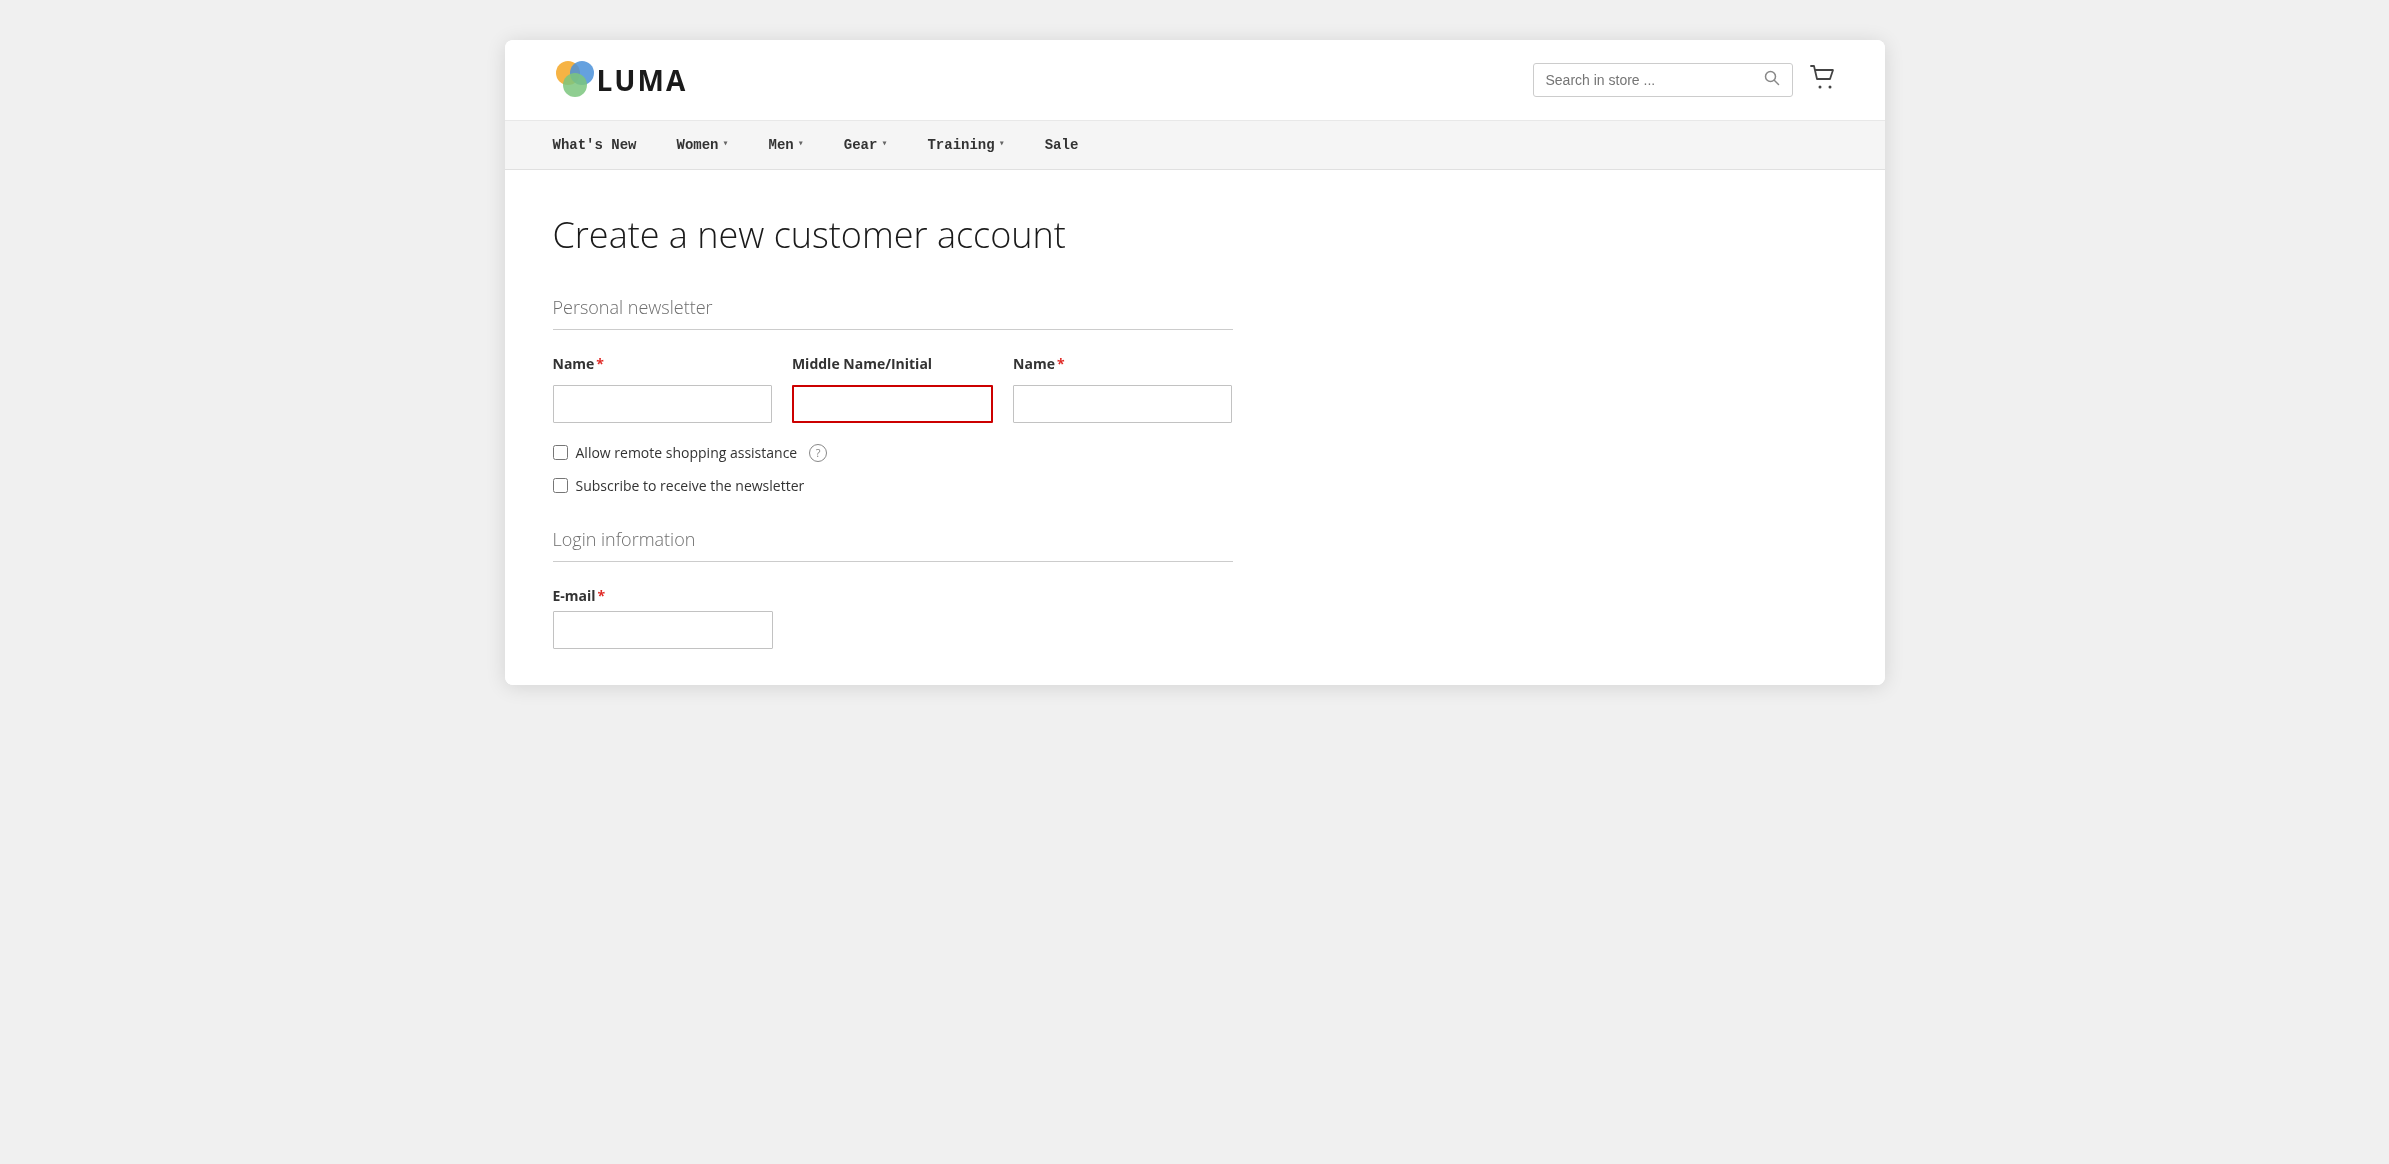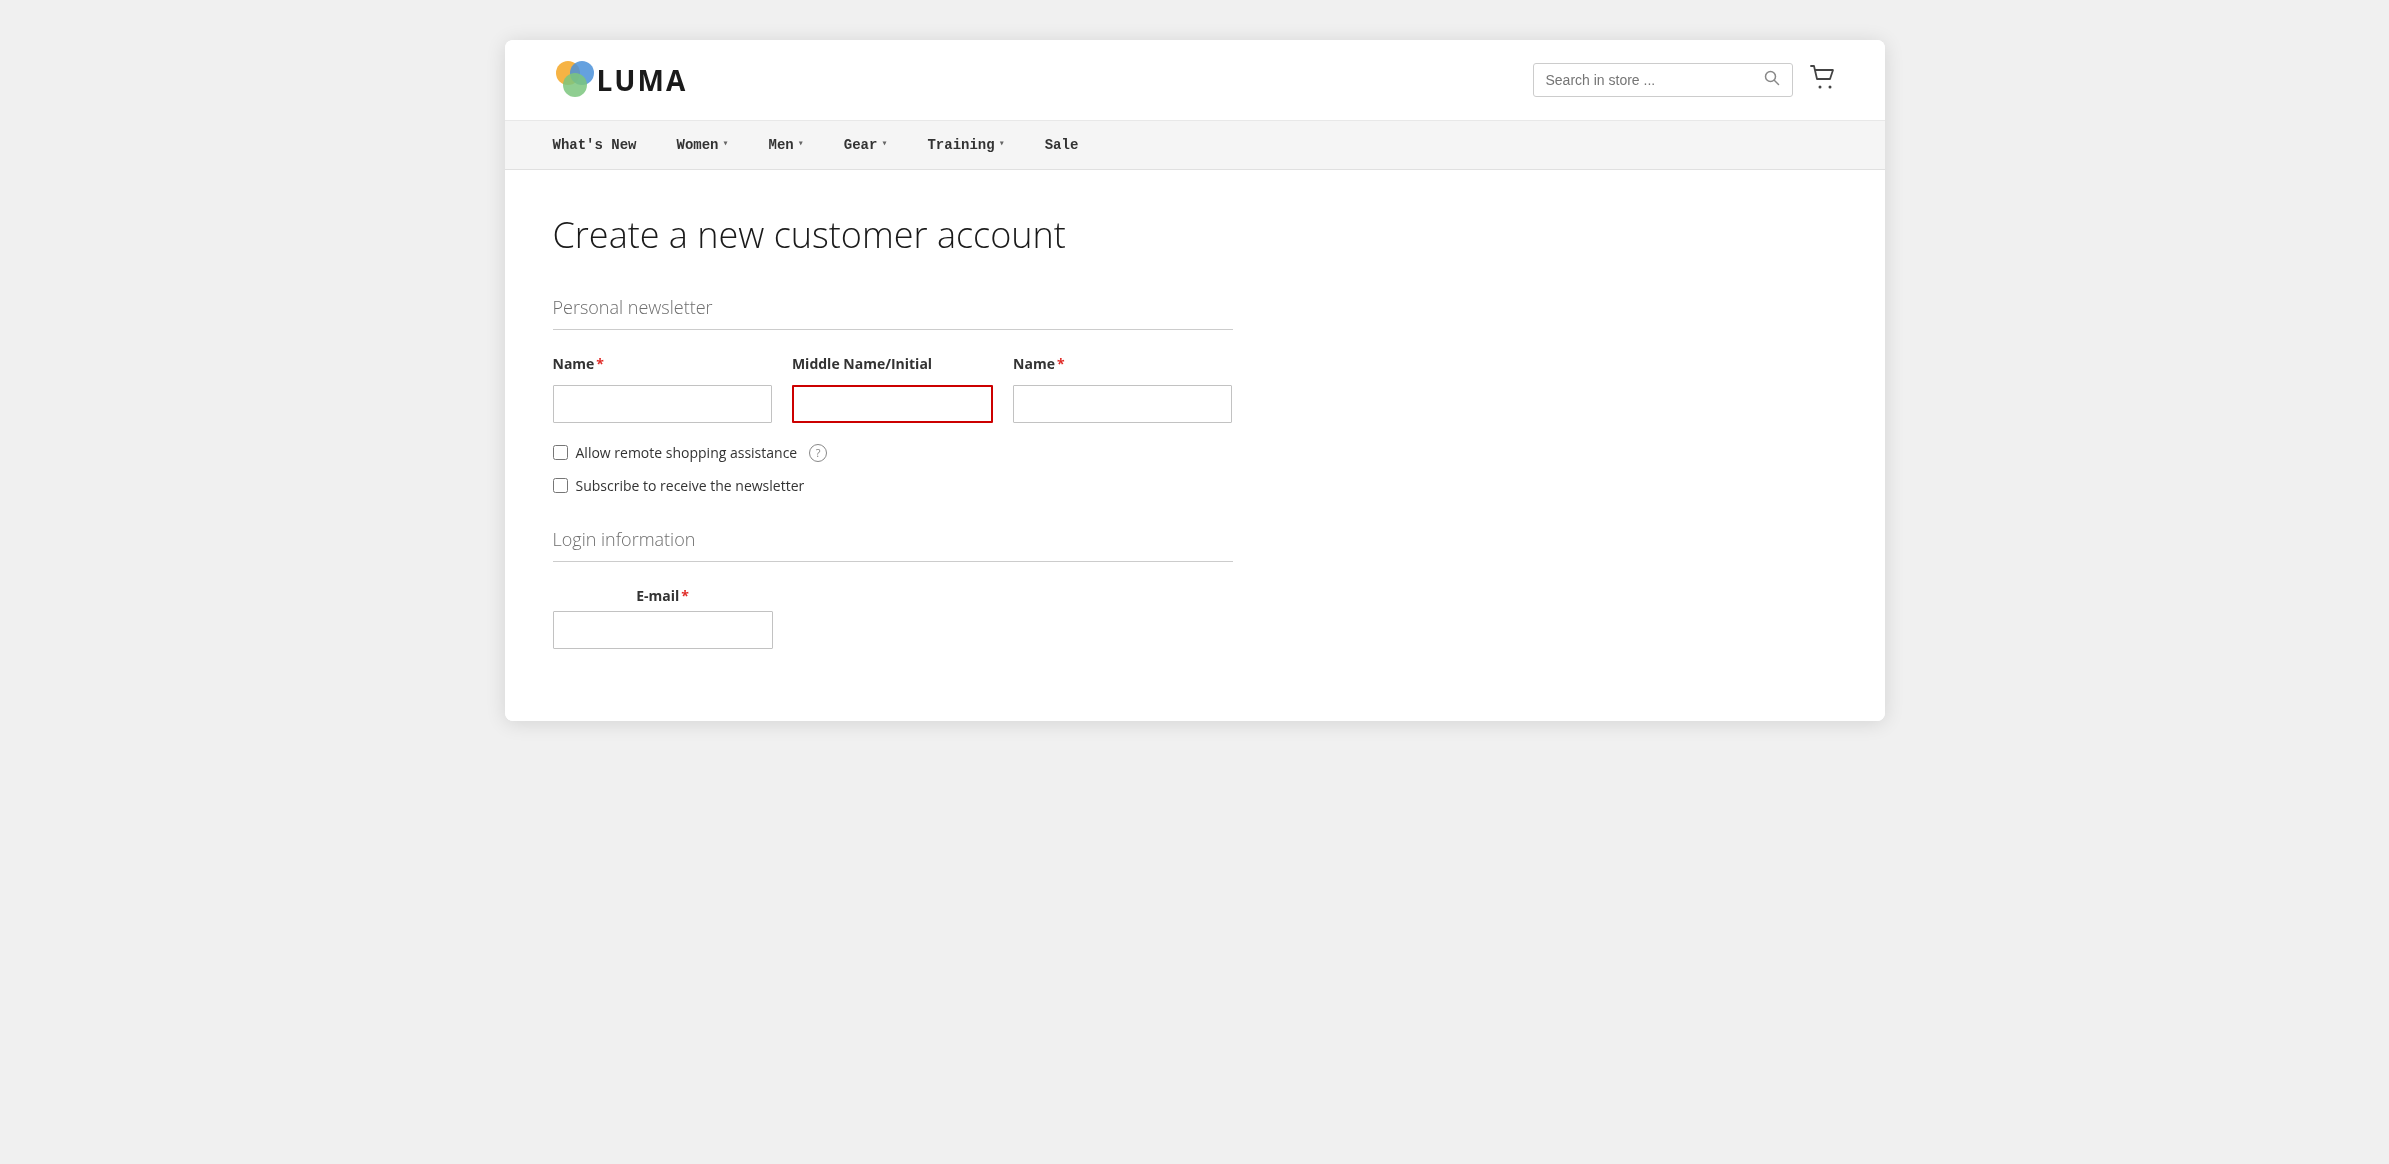--- a/index.html
+++ b/index.html
@@ -103,21 +103,21 @@
     }
     .nav-item:first-child {
       padding-left: 0;
     }
     .nav-chevron {
       font-size: 10px;
       color: #666;
     }
     
     .main-content {
-      padding: 40px 48px 72px;
+      padding: 40px 48px 36px;
       background: #fff;
     }
     .page-title {
       font-size: 36px;
       font-weight: 300;
       color: #1a1a1a;
       margin-bottom: 36px;
     }
     .section-title {
       font-size: 18px;
@@ -208,21 +208,20 @@
       border-bottom: 1px solid #ccc;
       width: 680px;
       margin-top: 32px;
       margin-bottom: 24px;
     }
     .email-group {
       display: flex;
       flex-direction: column;
       gap: 6px;
       width: 220px;
-      align-items: center;
     }
   </style>
 </head>
 <body>
 
 <div class="browser-window">
 
   <div class="header">
     <div class="logo-area">
 

